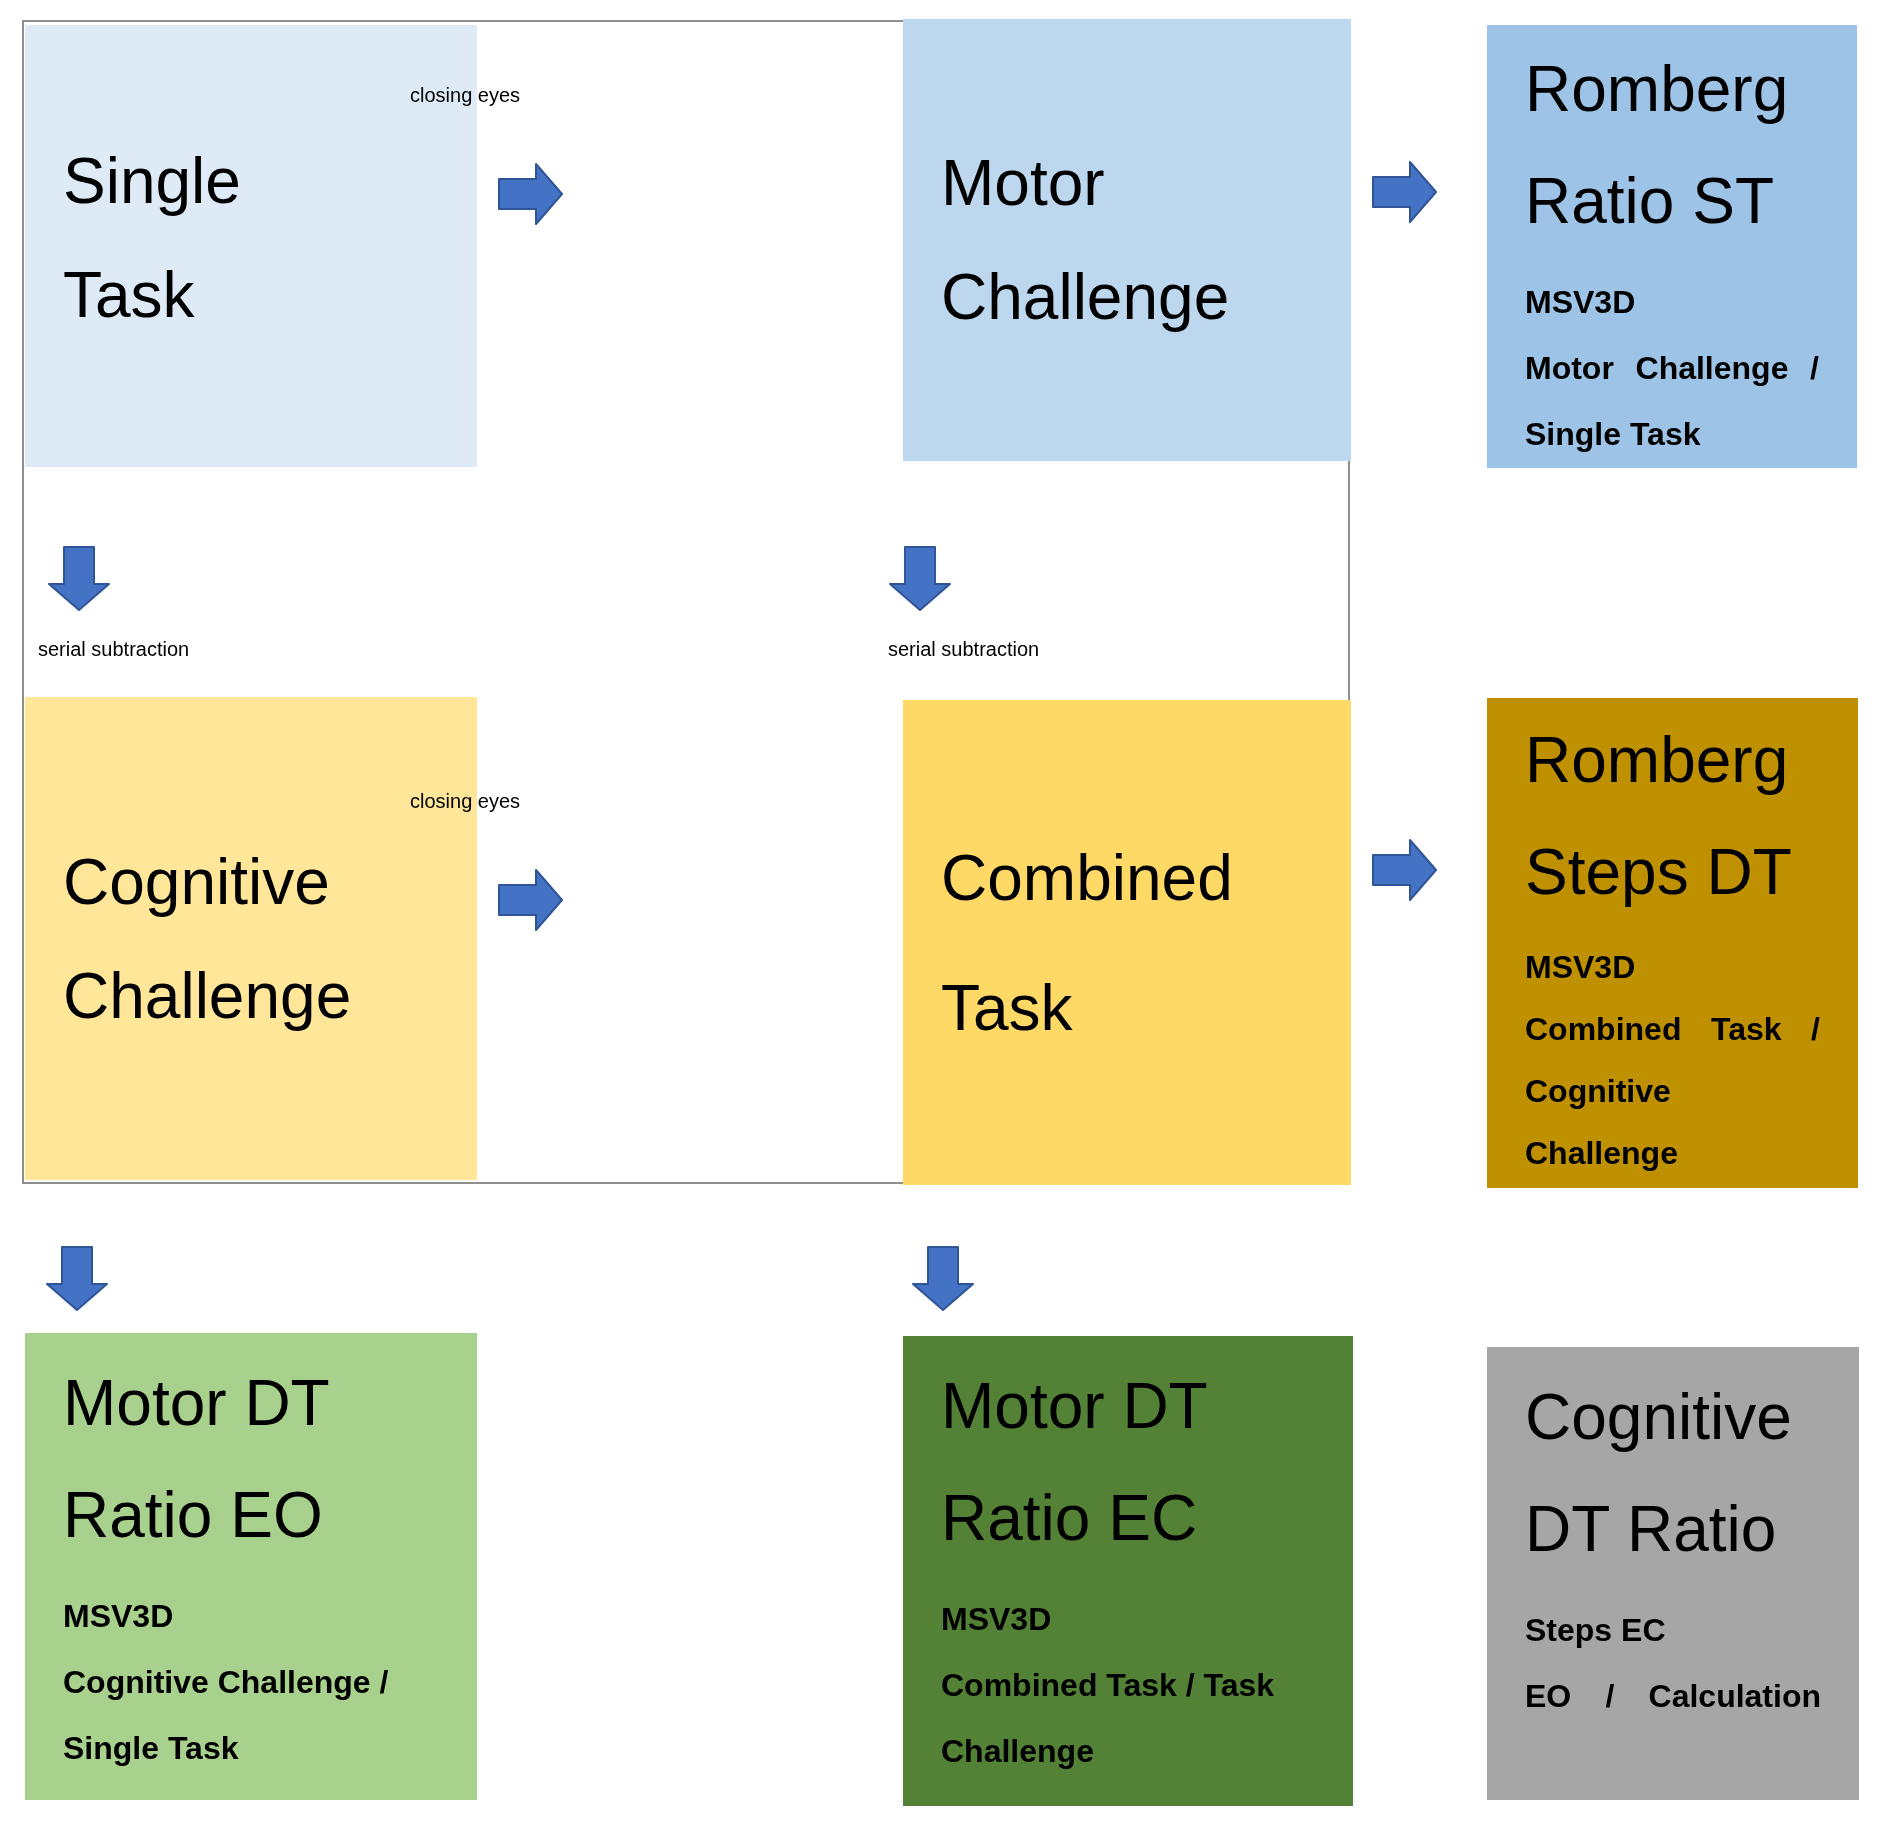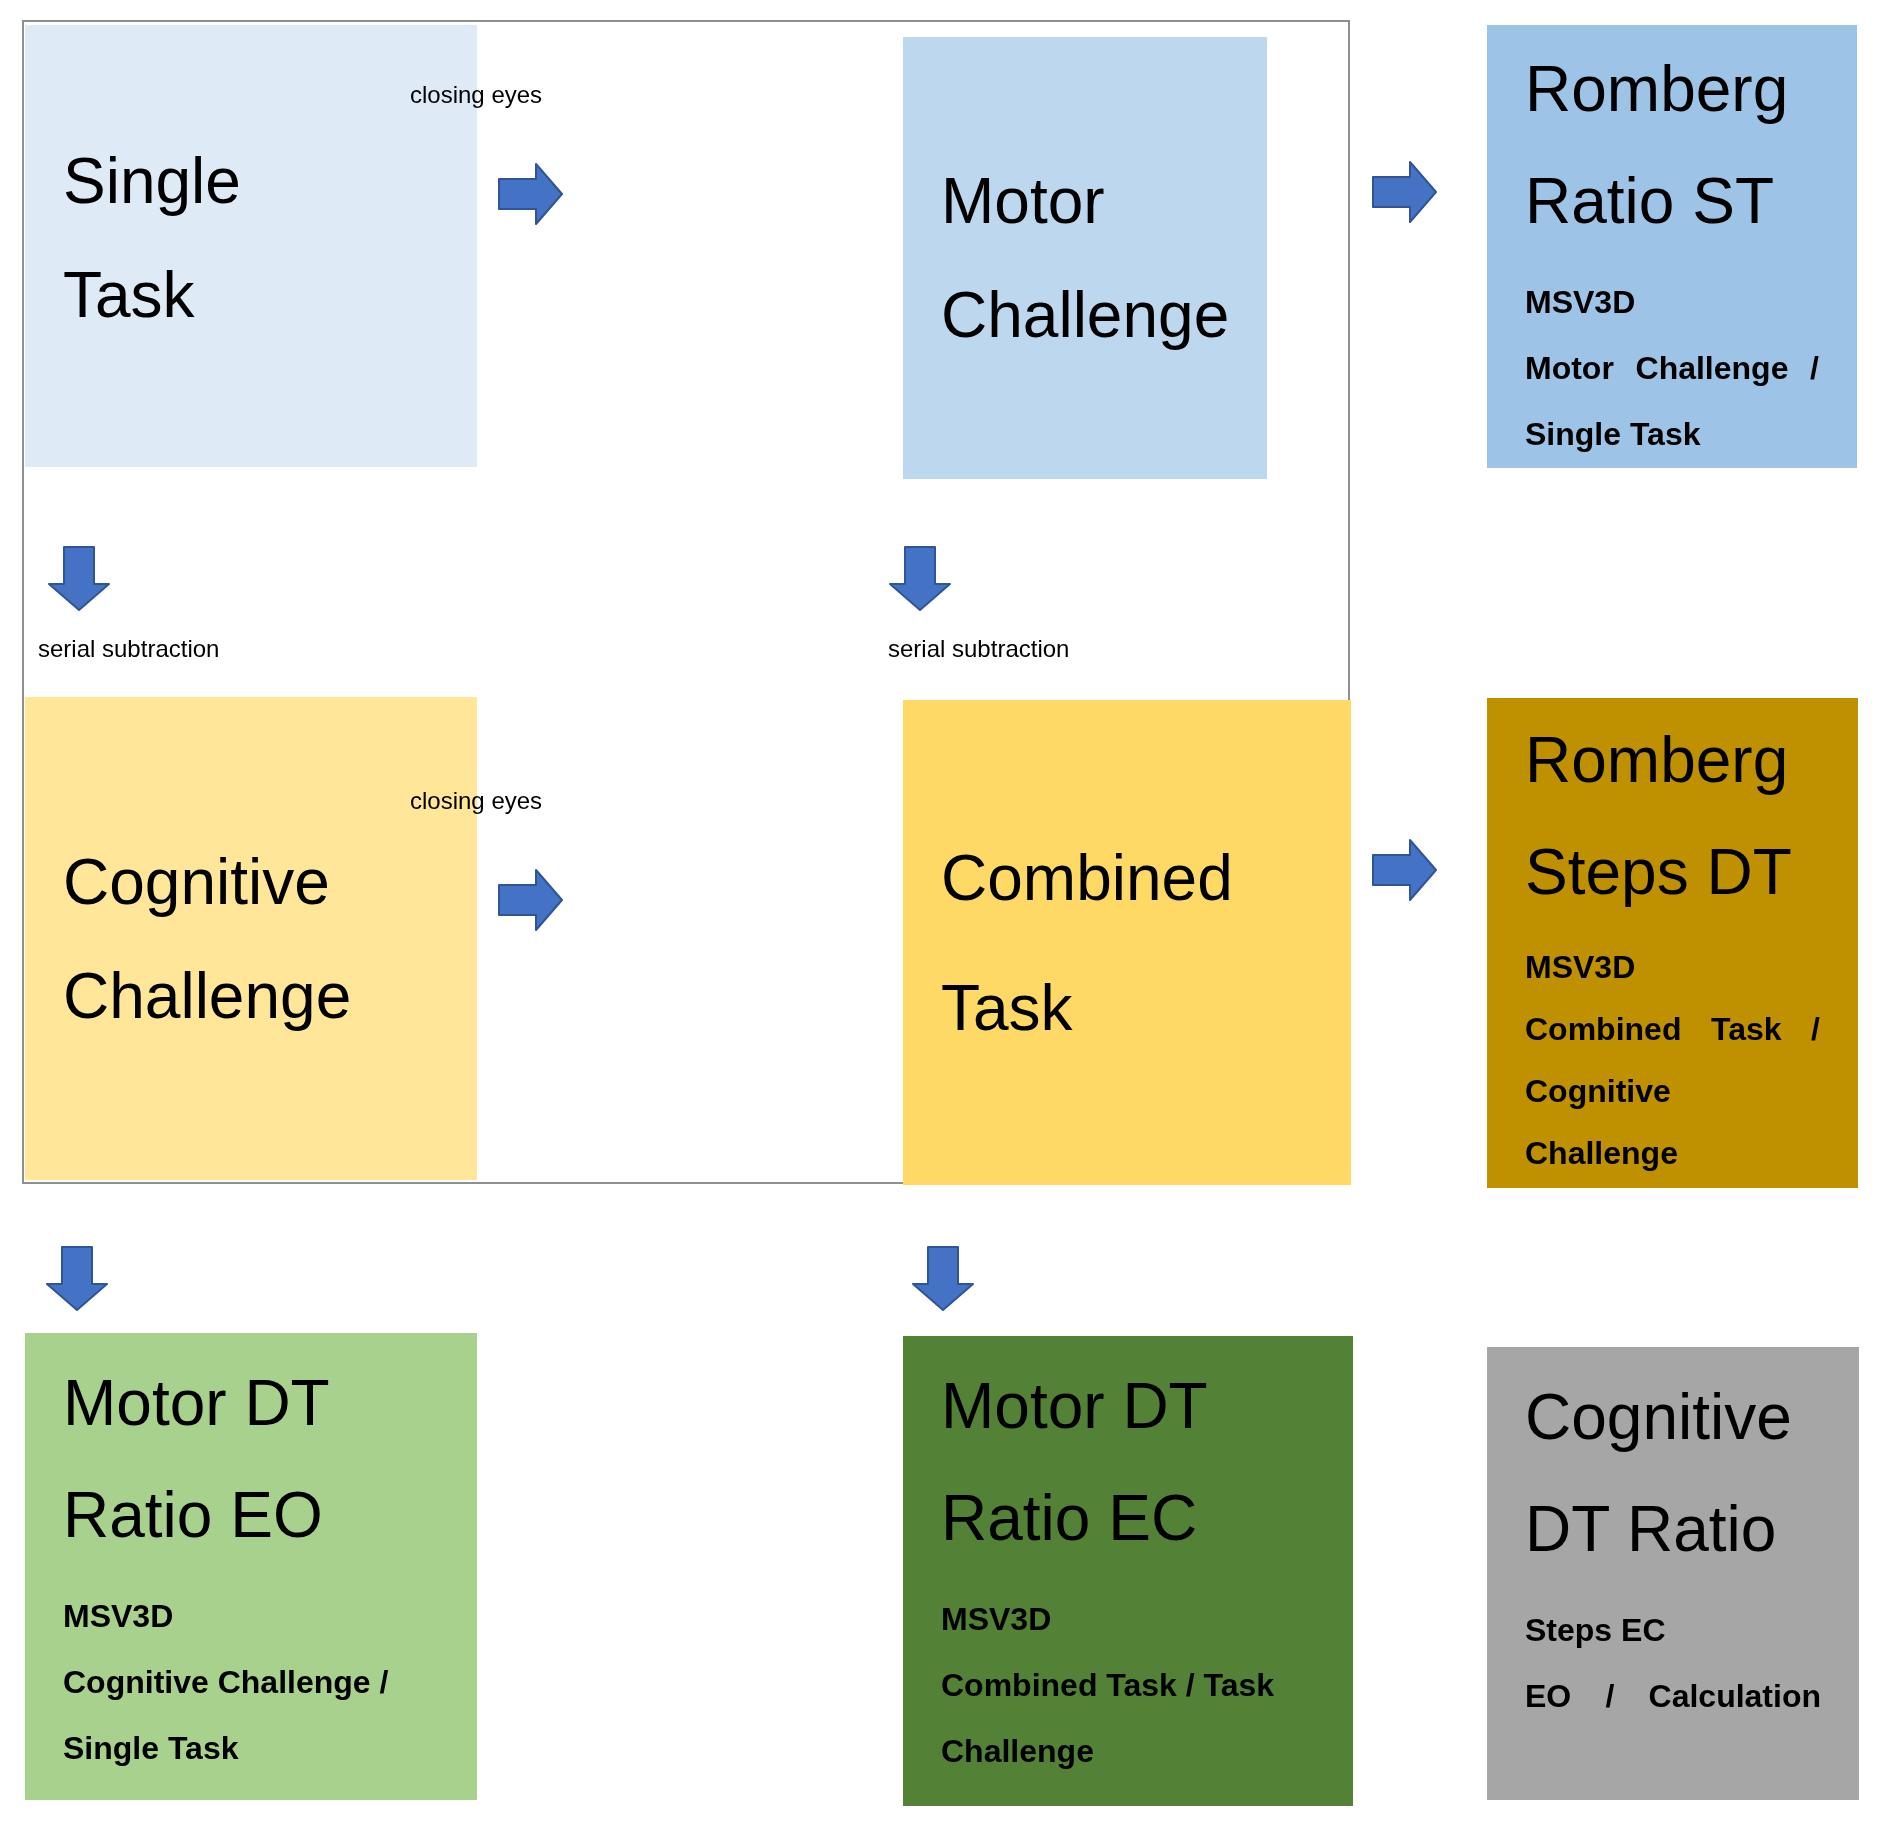--- a/index.html
+++ b/index.html
@@ -10,32 +10,32 @@
 
   .box{position:absolute;box-sizing:border-box;overflow:hidden;}
   .title-line{font-size:64px;line-height:114px;white-space:nowrap;}
   .topbox .title-line{line-height:112px;}
   .sub{font-size:32px;line-height:66px;margin-top:12px;font-weight:bold;}
   .sub-line{min-height:66px;}
   .stretch{text-align:justify;text-align-last:justify;}
   .center-v{display:flex;flex-direction:column;justify-content:center;}
 
   #b-st {left:25px;  top:25px;  width:452px;height:442px;background:#DEEAF6;padding:0 30px 16px 38px;}
-  #b-mc {left:903px; top:37px;  width:364px;height:442px;background:#BDD7EE;padding:0 30px 0 38px;}
+  #b-mc {left:903px; top:19px;  width:448px;height:442px;background:#BDD7EE;padding:0 30px 0 38px;}
   #b-rst{left:1487px;top:25px;  width:370px;height:443px;background:#9DC3E6;padding:8px 38px 0 38px;}
   #b-cc {left:25px;  top:697px; width:452px;height:483px;background:#FFE699;padding:0 30px 0 38px;}
   #b-ct {left:903px; top:700px; width:448px;height:485px;background:#FFD966;padding:0 30px 0 38px;gap:16px;}
   #b-rdt{left:1487px;top:698px; width:371px;height:490px;background:#BF9000;padding:6px 38px 0 38px;}
   #b-rdt .sub{line-height:62px;margin-top:8px;}
   #b-rdt .sub-line{min-height:62px;}
   #b-eo {left:25px;  top:1333px;width:452px;height:467px;background:#A9D18E;padding:14px 38px 0 38px;}
   #b-ec {left:903px; top:1336px;width:450px;height:470px;background:#538135;padding:14px 38px 0 38px;}
   #b-cdt{left:1487px;top:1347px;width:372px;height:453px;background:#A6A6A6;padding:14px 38px 0 38px;}
 
-  .lab{position:absolute;font-size:24px;line-height:34px;white-space:nowrap;}
+  .lab{position:absolute;font-size:20px;line-height:34px;white-space:nowrap;}
   #lab-ce1{left:410px;top:78px;}
   #lab-ce2{left:410px;top:784px;}
   #lab-ss1{left:38px; top:632px;}
   #lab-ss2{left:888px;top:632px;}
 
   .arr{position:absolute;line-height:0;}
   #a1{left:498px; top:162px;}
   #a2{left:1372px;top:160px;}
   #a5{left:498px; top:868px;}
   #a6{left:1372px;top:838px;}

